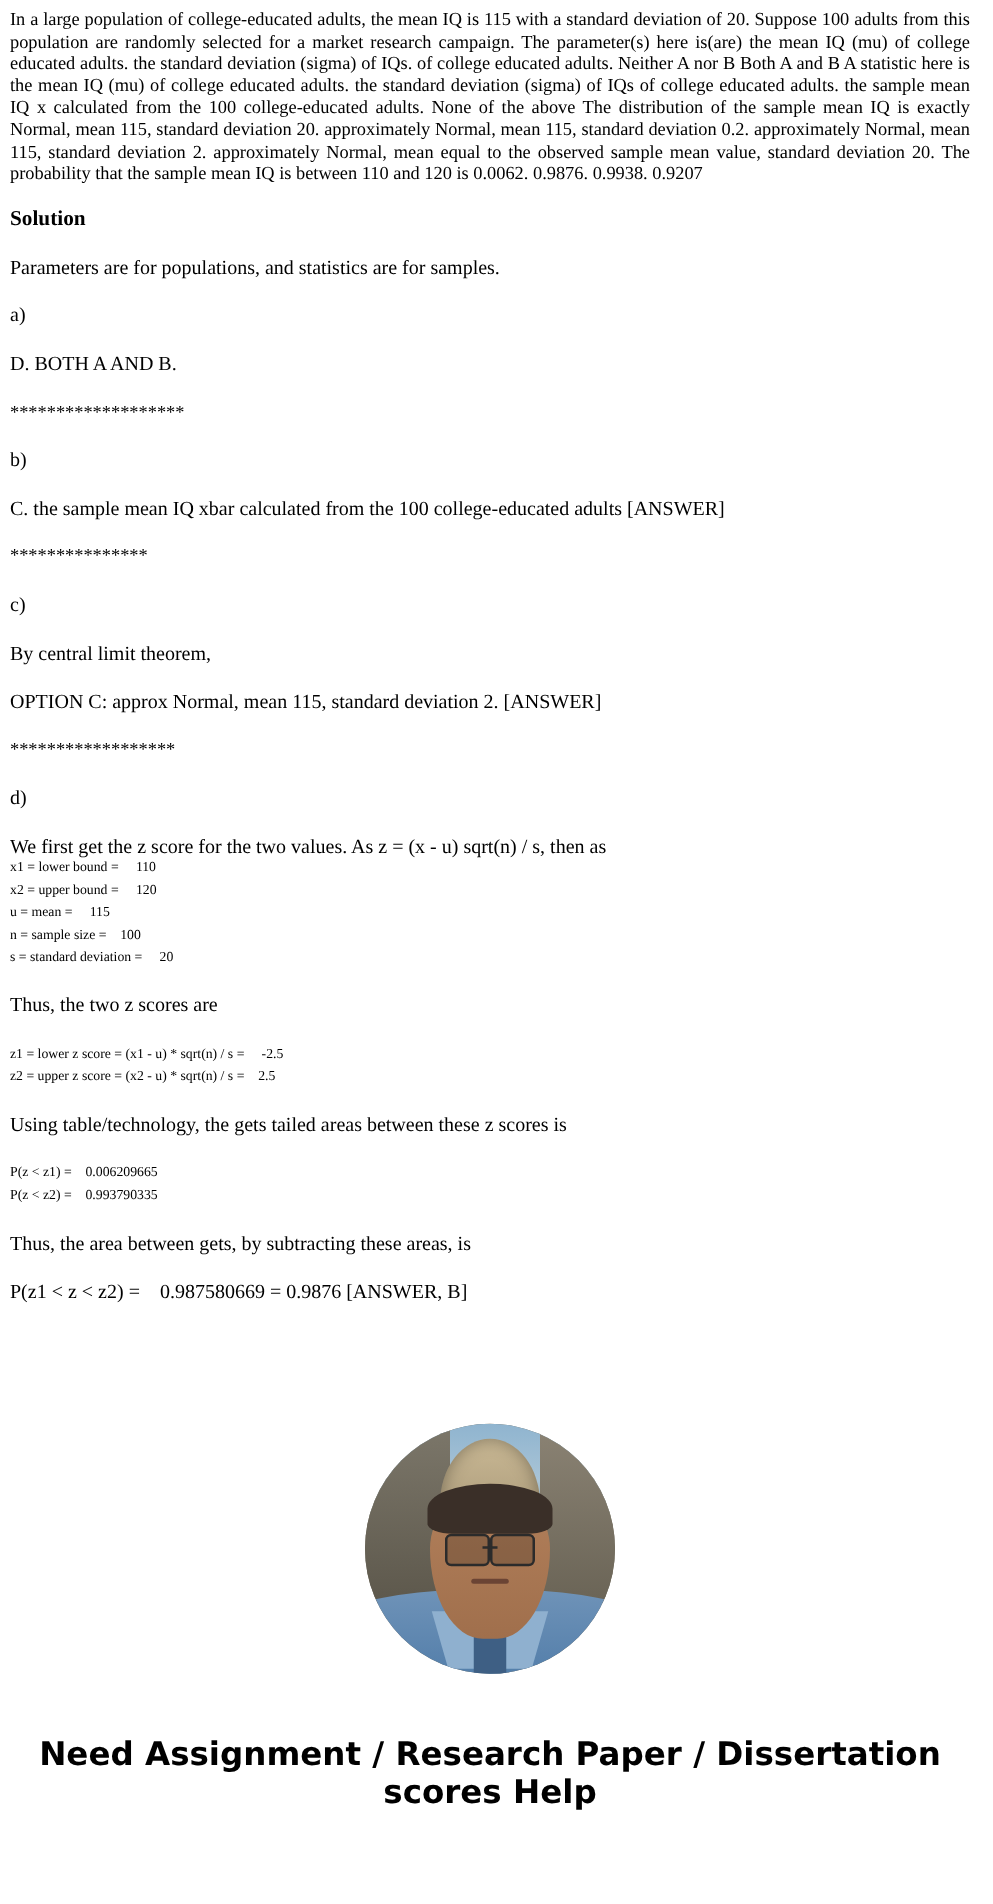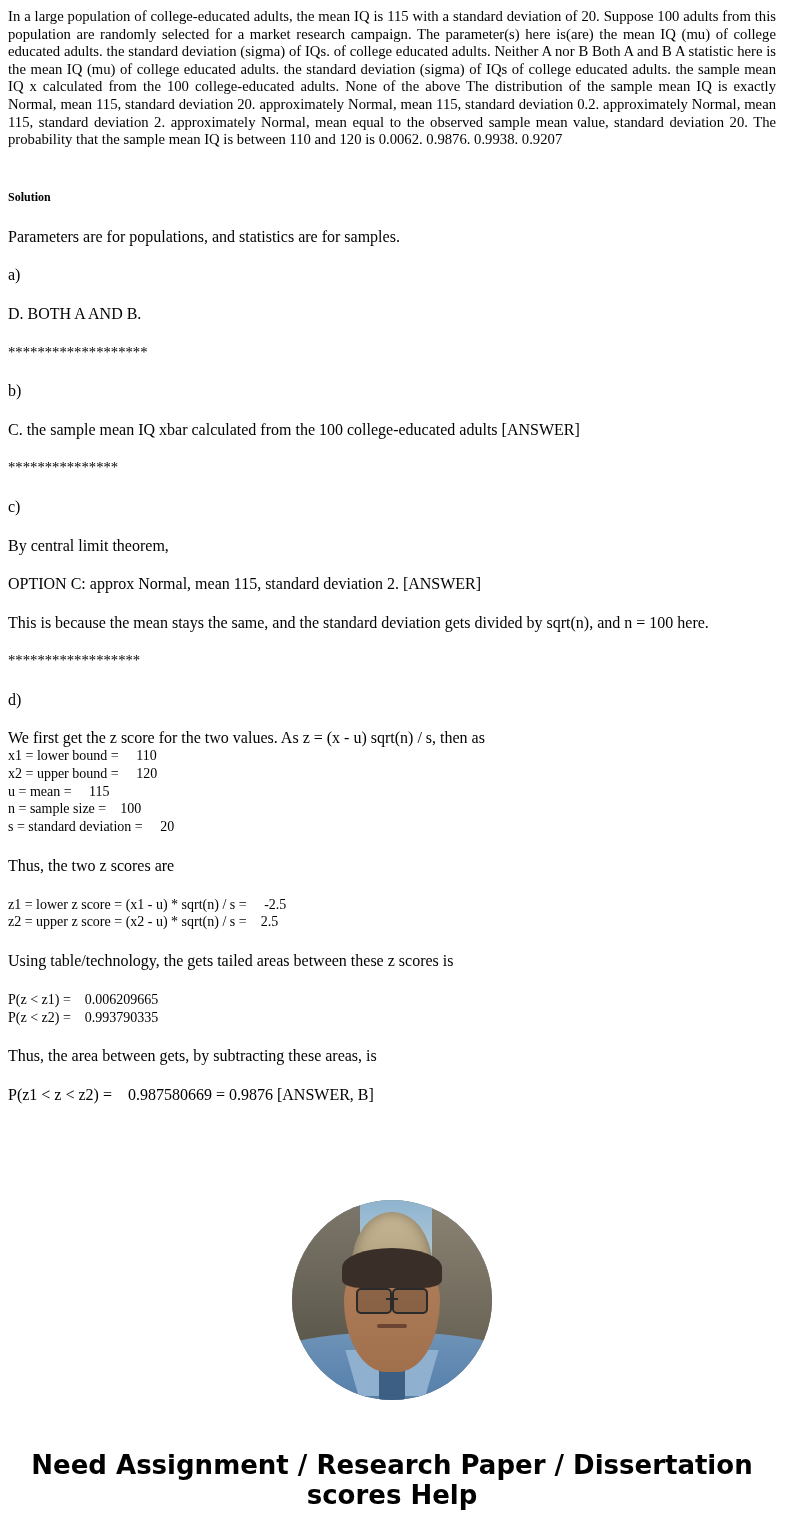--- a/index.html
+++ b/index.html
@@ -19,39 +19,39 @@
     box-sizing: border-box;
     padding: 8px 18px 0 8px;
   }
   .question {
     font-size: 14.7px;
     line-height: 17.6px;
     text-align: justify;
     margin: 0 0 4px 0;
   }
   h2.solution {
-    font-size: 12px;
+    font-size: 17px;
     font-weight: bold;
-    margin: 38px 0 0 0;
+    margin: 16px 0 0 0;
     line-height: 20px;
   }
   p.line {
     font-size: 16px;
     line-height: 17.6px;
     margin: 21px 0 0 0;
     white-space: pre-wrap;
   }
   .stars {
     font-size: 14.7px;
     line-height: 17.6px;
     margin: 21px 0 0 0;
     letter-spacing: 0px;
   }
   .block {
-    font-size: 14px;
+    font-size: 11px;
     line-height: 17.8px;
     margin: 21px 0 0 0;
     white-space: pre;
   }
   .portrait-wrap {
     margin-top: 96px;
     display: flex;
     justify-content: center;
   }
   .portrait {
@@ -194,21 +194,20 @@
   <p class="line">D. BOTH A AND B.</p>
   <p class="stars">*******************</p>
 
   <p class="line">b)</p>
   <p class="line">C. the sample mean IQ xbar calculated from the 100 college-educated adults [ANSWER]</p>
   <p class="stars">***************</p>
 
   <p class="line">c)</p>
   <p class="line">By central limit theorem,</p>
   <p class="line">OPTION C: approx Normal, mean 115, standard deviation 2. [ANSWER]</p>
-  <p class="line">This is because the mean stays the same, and the standard deviation gets divided by sqrt(n), and n = 100 here.</p>
   <p class="stars">******************</p>
 
   <p class="line">d)</p>
   <p class="line">We first get the z score for the two values. As z = (x - u) sqrt(n) / s, then as</p>
   <div class="block" style="margin-top:0">x1 = lower bound =     110
 x2 = upper bound =     120
 u = mean =     115
 n = sample size =    100
 s = standard deviation =     20</div>
   <p class="line">Thus, the two z scores are</p>

